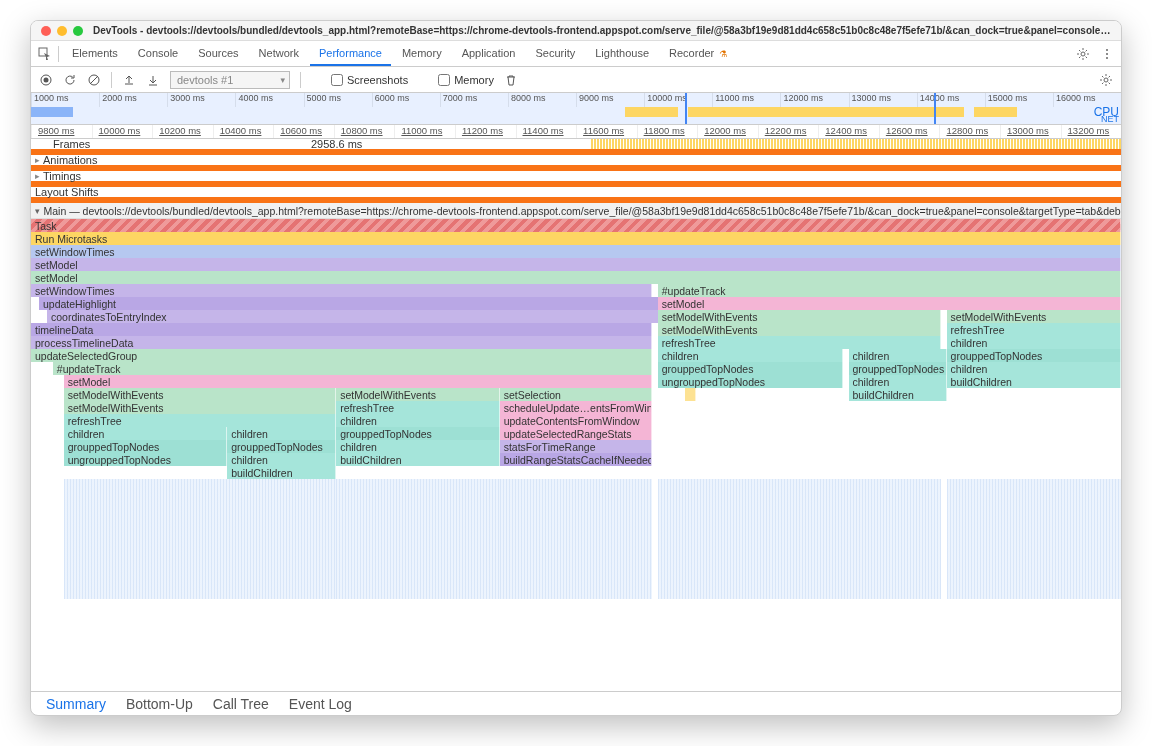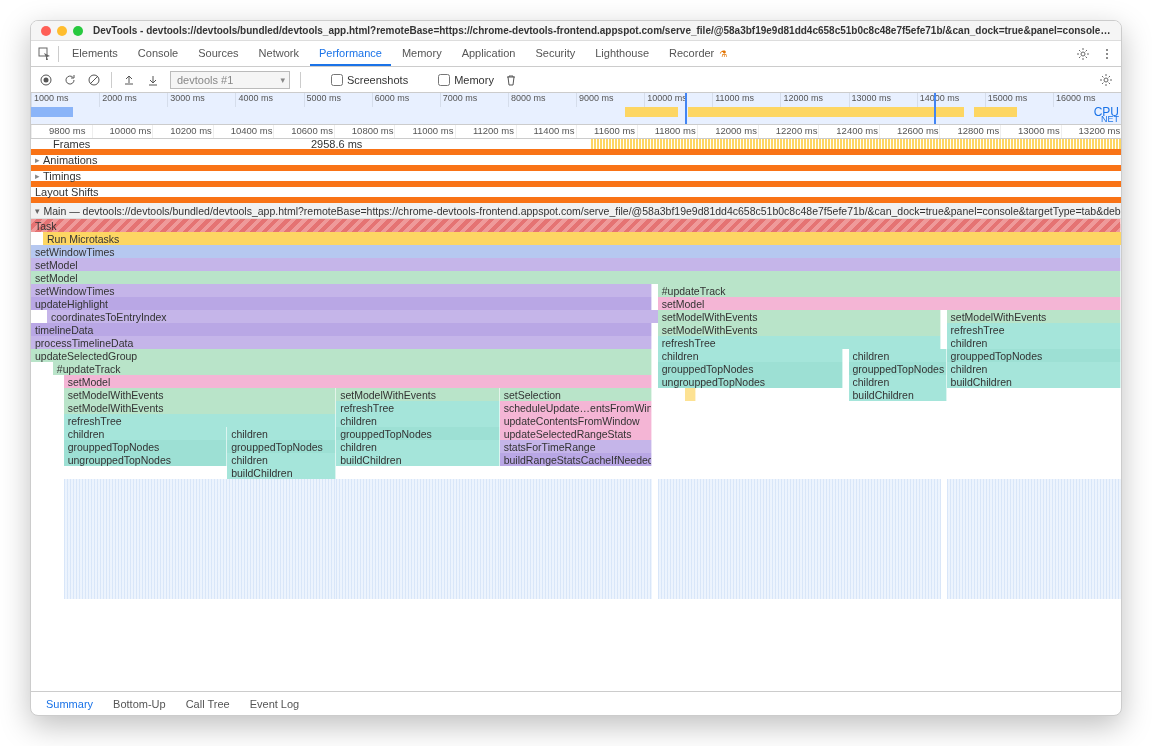--- a/index.html
+++ b/index.html
@@ -30,42 +30,42 @@
   .ov-ticks { display:flex; position:absolute; top:0; left:0; right:0; height:14px; }
   .ov-tick { flex:1; border-left:1px solid rgba(0,0,0,0.08); padding-left:2px; }
   .ov-cpu { position:absolute; top:14px; left:0; right:30px; height:10px; }
   .ov-seg { position:absolute; height:100%; background:#fdd663; }
   .ov-seg.blue{ background:#8ab4f8;}
   .ov-label{position:absolute; right:2px; font-size:12px; color:#1a73e8;}
   .ov-net{position:absolute; bottom:0; right:2px; font-size:9px; color:#1a73e8;}
   .ov-sel{position:absolute; top:0; bottom:0; border-left:2px solid #4285f4; border-right:2px solid #4285f4; background:rgba(0,0,0,0);}
   
   .ruler { height: 14px; border-bottom: 1px solid #ccc; display: flex; font-size: 9.5px; color: #555; background:#fff;}
-  .ruler .rt { flex:1; border-left:1px solid #eee; padding-left:17px; white-space:nowrap;}
+  .ruler .rt { flex:1; border-left:1px solid #eee; padding-left:6px; white-space:nowrap;text-decoration:underline;}
   
   .trackrow { height: 16px; display:flex; align-items:center; border-bottom: 6px solid #f97316; font-size:11px; padding-left:12px; position:relative;}
   .trackrow.frames{ padding-left:22px;}
   .trackrow .tv { position:absolute; left:280px;}
   .disclose::before{content:"▸"; color:#888; position:absolute; left:4px; font-size:9px;}
   
   .frames-stripes{position:absolute; left:560px; right:0; top:0; bottom:0; background: repeating-linear-gradient(90deg,#fdd663 0 2px,#fff 2px 3px);}
   
   .mainhdr { height: 16px; background: #f1f1f1; border-bottom:1px solid #ddd; display:flex; align-items:center; font-size:10.5px; padding-left:4px; white-space:nowrap; overflow:hidden;}
   .mainhdr::before{content:"▾"; color:#666; margin-right:4px; font-size:9px;}
   
   .flame { flex:1; overflow:hidden; position:relative; background:#fff;}
   .frow { height: 13px; position:relative; }
   .fbox { position:absolute; top:0; height:13px; font-size:10.5px; padding:0 4px; white-space:nowrap; overflow:hidden; border-right:1px solid rgba(255,255,255,0.6); display:flex; align-items:center;}
   .c-task{background:#ef9a9a;} .c-micro{background:#fdd663;} .c-load{background:#b6c8f0;}
   .c-pur{background:#c5b5e9;} .c-pur2{background:#b9a7e5;} .c-grn{background:#b9e4c9;}
   .c-cyan{background:#a5e5da;} .c-cyan2{background:#9de0d4;}
   .c-pink{background:#f4b5d5;} .c-yl{background:#fde293;}
   
   .bottomtabs { height: 24px; border-top:1px solid #ccc; display:flex; align-items:center; gap:2px; padding:0 6px;}
-  .btab{ padding:4px 9px; font-size:11px; color:#555;}
+  .btab{ padding:4px 9px; font-size:14px; color:#555;}
   .btab.active{ color:#1a73e8;}
   svg{display:block;}
 </style>
 </head>
 <body>
 
 <div class="window">
 
   <div class="titlebar">
     <div class="traffic">
@@ -233,37 +233,37 @@
 
   <div class="mainhdr">
       <span>Main — devtools://devtools/bundled/devtools_app.html?remoteBase=https://chrome-devtools-frontend.appspot.com/serve_file/@58a3bf19e9d81dd4c658c51b0c8c48e7f5efe71b/&amp;can_dock=true&amp;panel=console&amp;targetType=tab&amp;debugFrontend=true</span>
     </div>
 
   <div class="flame">
     <div class="frow">
         <div class="fbox c-task" style="left:0;width:100%; background:repeating-linear-gradient(135deg,#ef9a9a 0 4px,#e57373 4px 8px);">Task</div>
       </div>
     <div class="frow">
-        <div class="fbox c-micro" style="left:12px;width:100%;">Run Microtasks</div>
+        <div class="fbox c-micro" style="left:0;width:100%;">Run Microtasks</div>
       </div>
     <div class="frow">
         <div class="fbox c-load" style="left:0;width:100%;">setWindowTimes</div>
       </div>
     <div class="frow">
         <div class="fbox c-pur" style="left:0;width:100%;">setModel</div>
       </div>
     <div class="frow">
         <div class="fbox c-grn" style="left:0;width:100%;">setModel</div>
       </div>
     <div class="frow">
       <div class="fbox c-pur" style="left:0;width:57%;">setWindowTimes</div>
       <div class="fbox c-grn" style="left:57.5%;width:42.5%;">#updateTrack</div>
     </div>
     <div class="frow">
-      <div class="fbox c-pur2" style="left:0;width:57%;">updateHighlight</div>
+      <div class="fbox c-pur2" style="left:8px;width:57%;">updateHighlight</div>
       <div class="fbox c-pink" style="left:57.5%;width:42.5%;">setModel</div>
     </div>
     <div class="frow">
       <div class="fbox c-pur" style="left:16px;width:57%;">coordinatesToEntryIndex</div>
       <div class="fbox c-grn" style="left:57.5%;width:26%;">setModelWithEvents</div>
       <div class="fbox c-grn" style="left:84%;width:16%;">setModelWithEvents</div>
     </div>
     <div class="frow">
       <div class="fbox c-pur2" style="left:0;width:57%;">timelineData</div>
       <div class="fbox c-grn" style="left:57.5%;width:26%;">setModelWithEvents</div>

